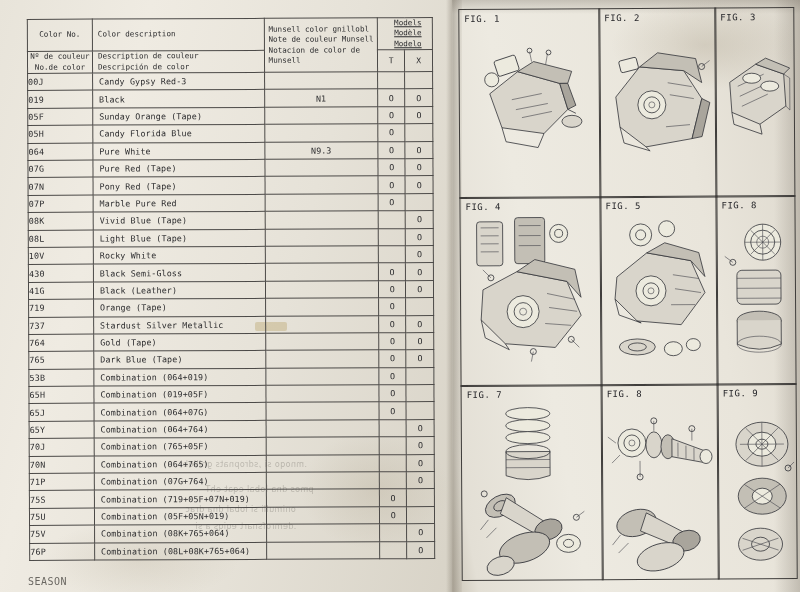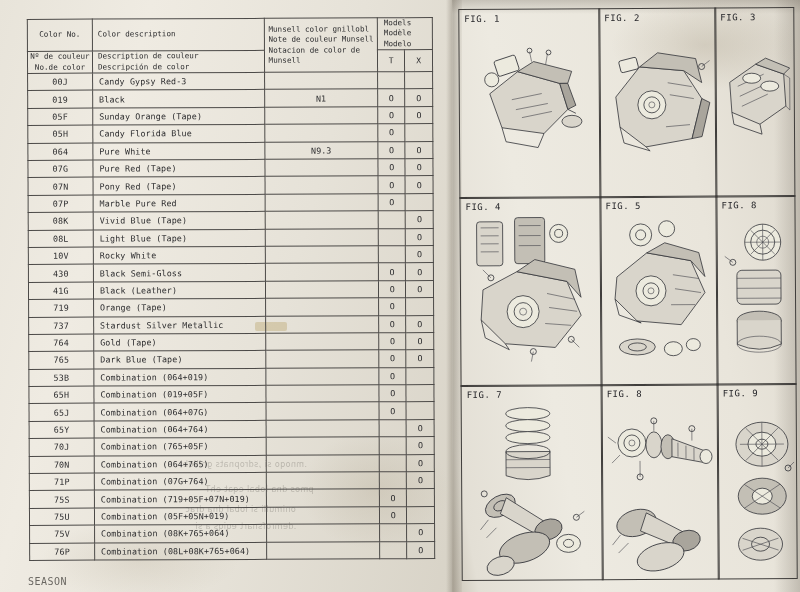--- a/index.html
+++ b/index.html
@@ -40,26 +40,26 @@
     vertical-align:middle;
     background:transparent;
   }
   .hdr td{font-size:8px;line-height:11px;padding:2px 3px;vertical-align:top;}
   .c-no{width:58px;text-align:center;}
   .c-desc{width:150px;padding-left:5px !important;}
   .c-mun{width:98px;}
   .c-mod{width:auto;}
   .sub-t,.sub-x{width:24px;text-align:center;}
   .rowh{height:17.4px;}
-  .num{text-align:center;font-size:8.4px;letter-spacing:.2px;}
+  .num{font-size:8.4px;letter-spacing:.2px;}
   .desc{padding-left:6px !important;font-size:8.4px;letter-spacing:.1px;}
   .mun{text-align:center;font-size:8.4px;}
   .mk{text-align:center;font-size:8.4px;}
   .hdr-top{height:22px;}
-  .modelhdr{text-align:left;padding-left:6px !important;}
+  .modelhdr{text-align:center;padding-left:6px !important;text-decoration:underline;}
   .mun-h{padding-left:4px !important;}
   .tiny{font-size:7.6px;line-height:10.4px;}
   
   .ghost{
     position:absolute;color:rgba(90,86,80,.30);font-size:8px;
     font-family:"DejaVu Sans", sans-serif;letter-spacing:.4px;
     transform:scaleX(-1);pointer-events:none;white-space:nowrap;
   }
   .footer-mark{
     position:absolute;left:28px;top:576px;font-size:10px;color:#6b6862;

